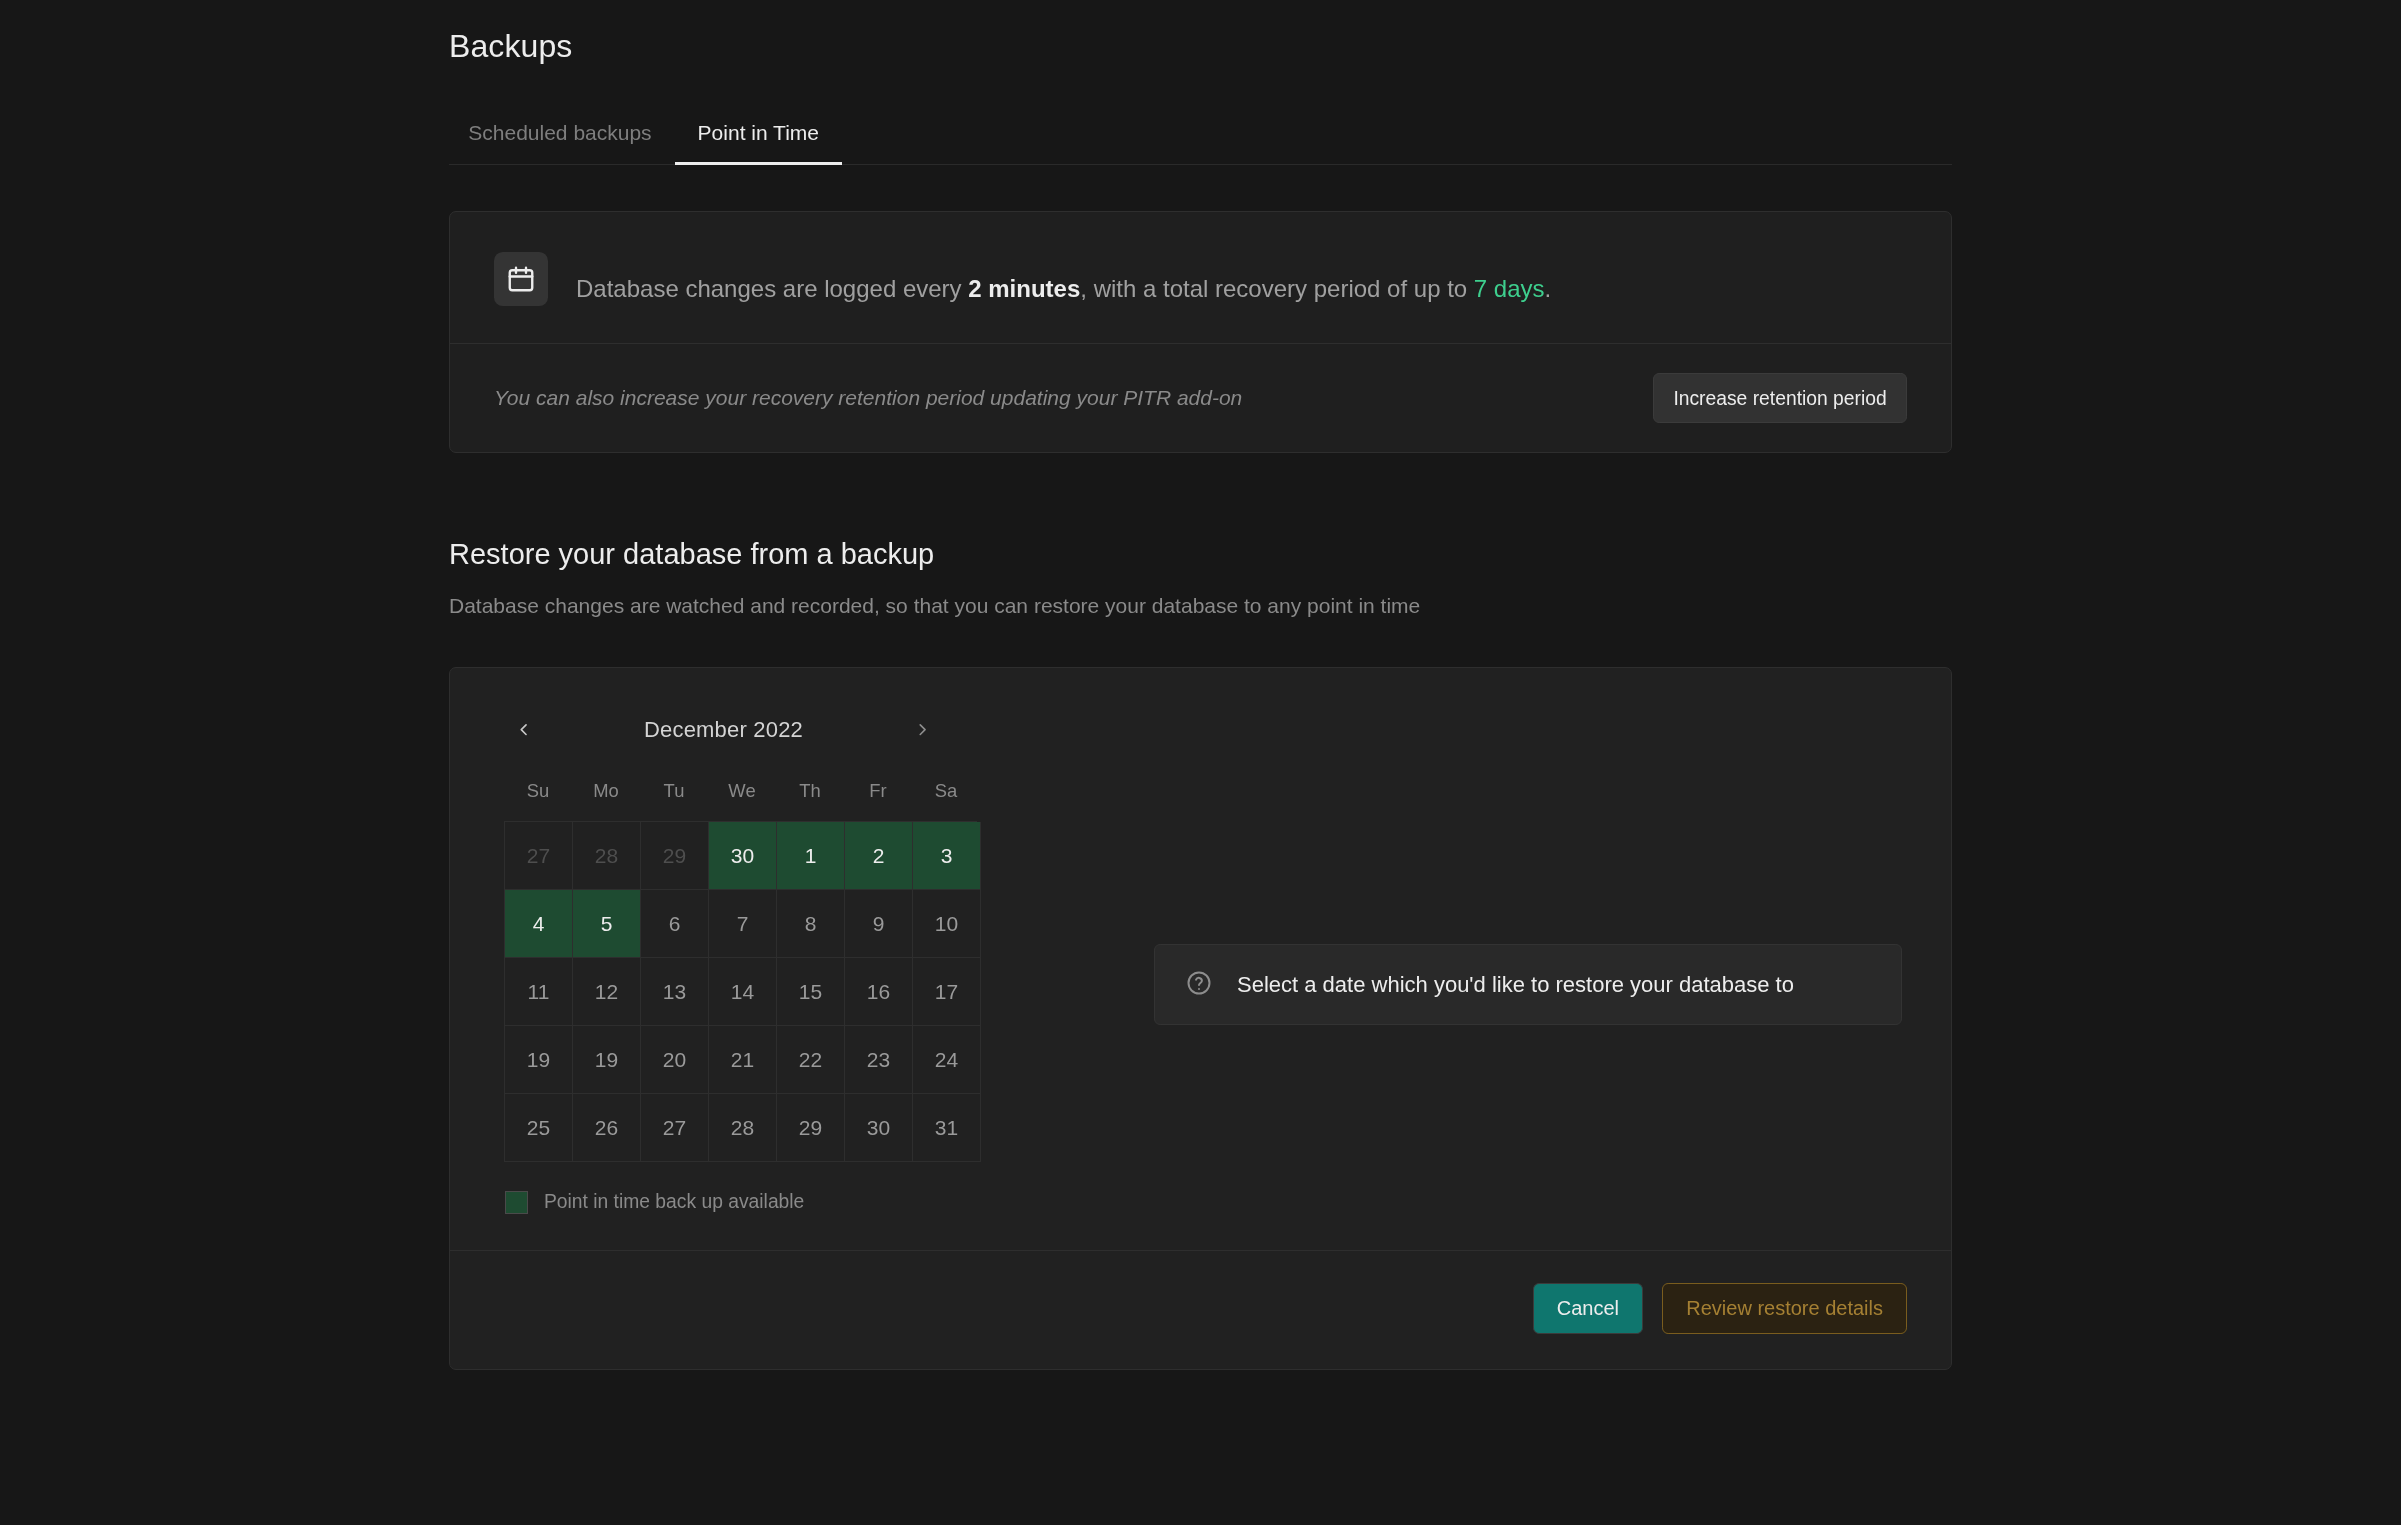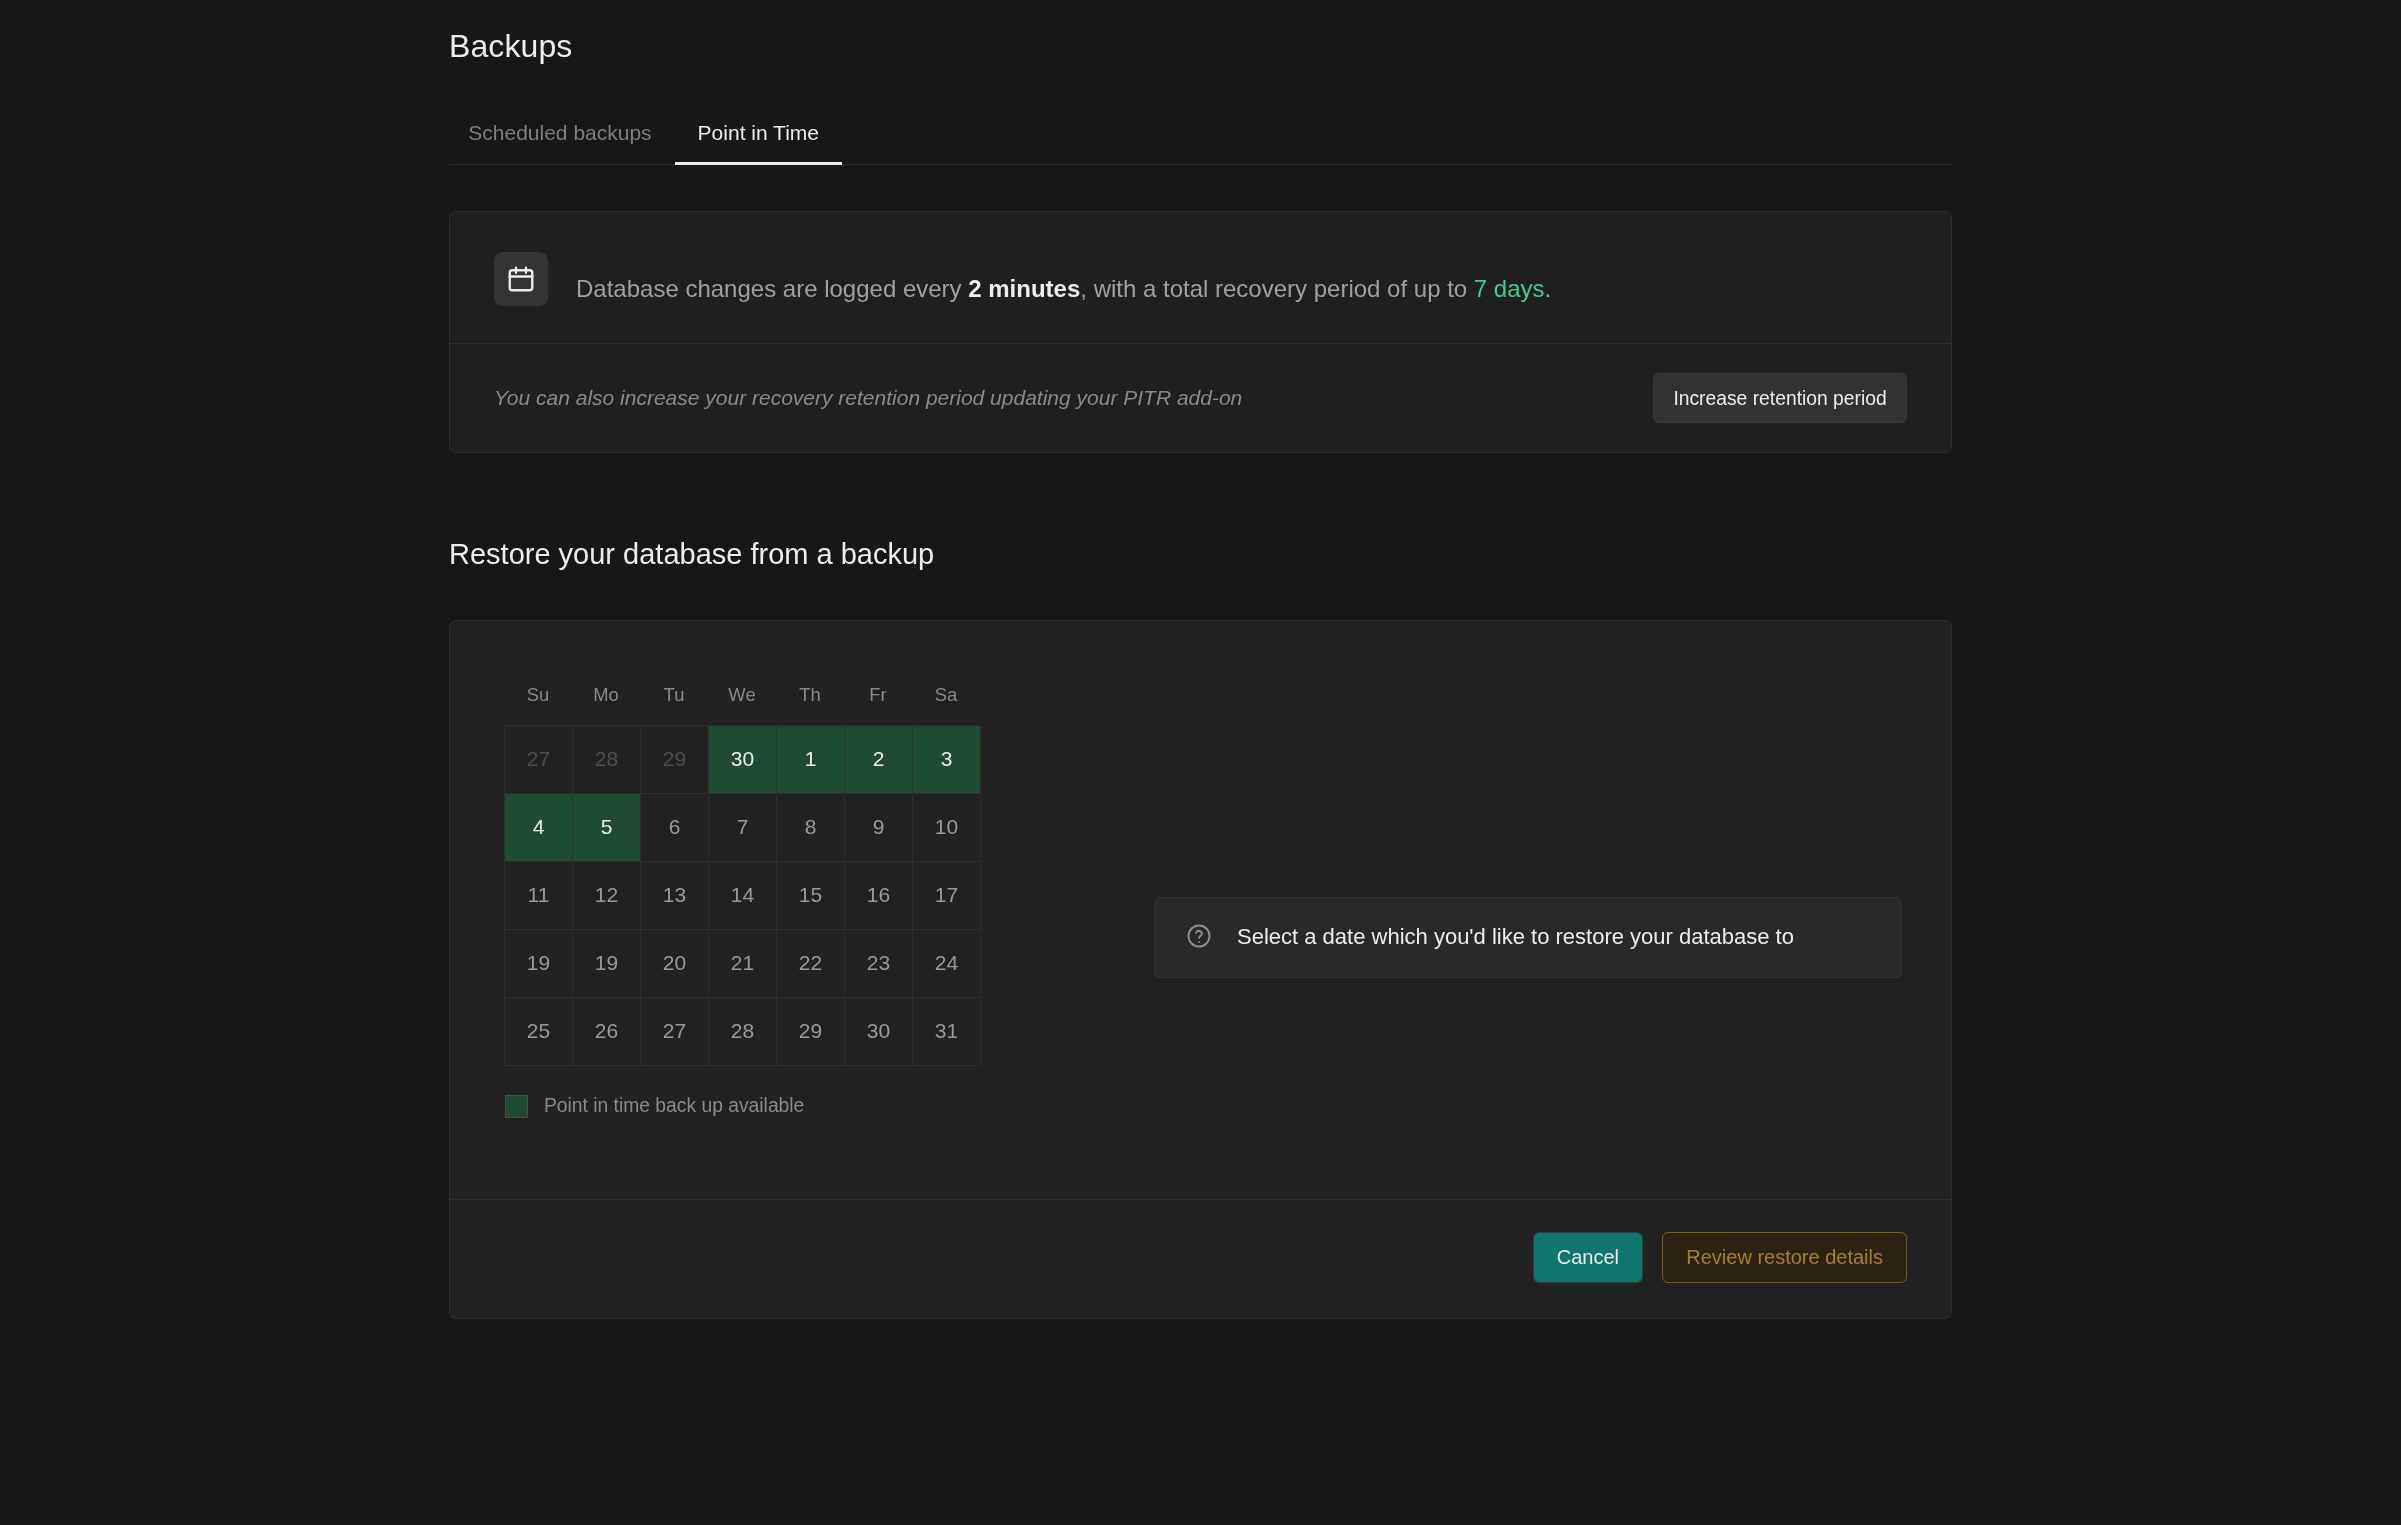--- a/index.html
+++ b/index.html
@@ -320,25 +320,39 @@
           <div class="retention-desc"><span>Database changes are logged every </span><b>2 minutes</b><span>, with a total recovery period of up to </span><span class="green">7 days</span><span>.</span></div>
         </div>
       </div>
       <div class="retention-bottom">
         <div class="retention-note">You can also increase your recovery retention period updating your PITR add-on</div>
         <button class="btn">Increase retention period</button>
       </div>
     </div>
 
     <h2 class="restore-heading">Restore your database from a backup</h2>
+    <div class="restore-sub">Database changes are watched and recorded, so that you can restore your database to any point in time</div>
 
     <div class="restore-panel">
       <div class="restore-body">
 
         <div class="calendar">
+          <div class="cal-header">
+            <button class="cal-nav">
+              <svg width="19.3" height="19.3" viewBox="0 0 24 24" fill="none" stroke="#c8c8c8" stroke-width="2" stroke-linecap="round" stroke-linejoin="round">
+                  <polyline points="15 18 9 12 15 6"></polyline>
+                </svg>
+            </button>
+            <div class="cal-month">December 2022</div>
+            <button class="cal-nav">
+              <svg width="19.3" height="19.3" viewBox="0 0 24 24" fill="none" stroke="#8d8d8d" stroke-width="2" stroke-linecap="round" stroke-linejoin="round">
+                  <polyline points="9 18 15 12 9 6"></polyline>
+                </svg>
+            </button>
+          </div>
 
           <div class="cal-weekdays">
             <div>Su</div>
             <div>Mo</div>
             <div>Tu</div>
             <div>We</div>
             <div>Th</div>
             <div>Fr</div>
             <div>Sa</div>
           </div>

